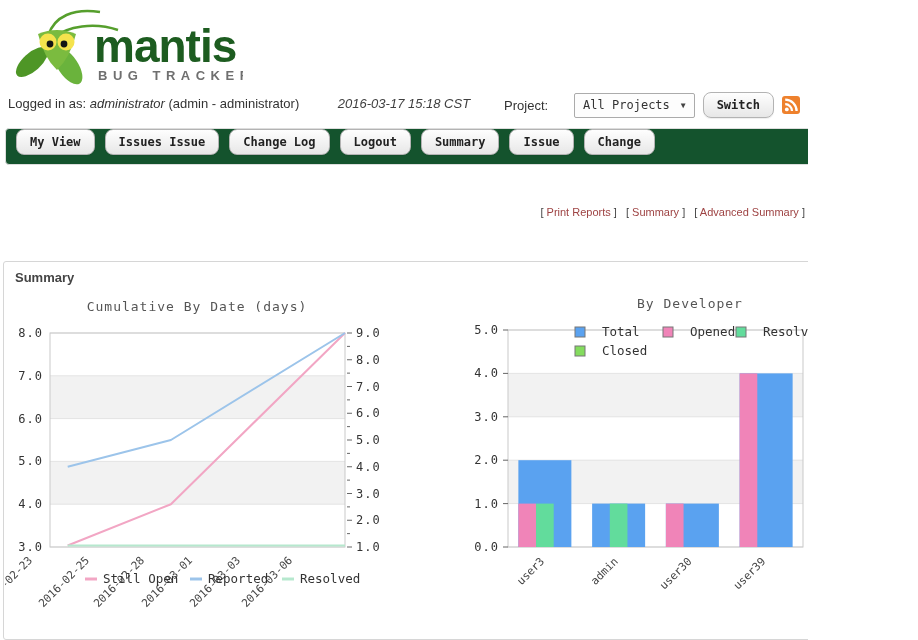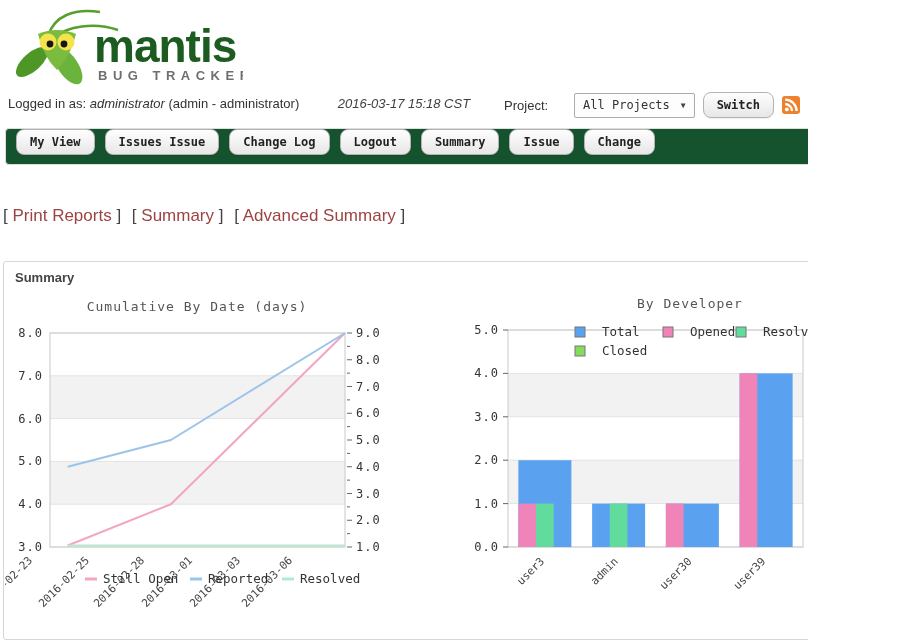--- a/index.html
+++ b/index.html
@@ -12,21 +12,21 @@
   .login-center{position:absolute;left:0;width:100%;text-align:center;top:4px;font-style:italic;color:#404040}
   .login-right{position:absolute;right:8px;top:0;display:flex;align-items:center;gap:8px;height:26px}
   .proj-label{margin-right:18px}
   .select{display:flex;align-items:center;gap:11px;border:1px solid #ababab;background:#fdfdfd;height:25px;padding:0 8px;font-family:"DejaVu Sans Mono","Liberation Mono",monospace;font-size:12px;border-radius:2px;cursor:pointer}
   .select .arrow{font-size:8px;color:#444}
   .btn{display:inline-flex;align-items:center;justify-content:center;border:1px solid #b3b3b3;border-radius:8px;background:linear-gradient(#fefefe,#e7e7e7);font-family:"DejaVu Sans Mono","Liberation Mono",monospace;font-size:12px;font-weight:bold;color:#222;padding:0 13px;height:26px;cursor:pointer;box-shadow:0 1px 1px rgba(0,0,0,.07);white-space:nowrap}
   .rss{width:18px;height:18px;display:inline-block;cursor:pointer}
   .navbar{position:absolute;left:5px;top:128px;width:908px;height:37px;background:#14532d;border:1px solid #ddd;border-radius:4px;display:flex;gap:10px;padding:0 10px}
   .issue-input{margin-left:auto;width:94px;height:25px;border:1px solid #a8a8a8;border-radius:2px;padding:0 8px;font-family:"DejaVu Sans Mono","Liberation Mono",monospace;font-size:12px;color:#333;background:#fff}
   .issue-input::placeholder{color:#8d8d8d}
-  .quicklinks{position:absolute;top:206px;left:0;width:100%;text-align:left;font-size:17px;color:#444}
+  .quicklinks{position:absolute;top:206px;left:0;width:100%;text-align:right;font-size:11px;color:#444}
   .quicklinks a{text-decoration:none;cursor:pointer}
   .quicklinks .grp{margin:0 3px;white-space:nowrap}
   .panel{position:absolute;left:3px;top:261px;width:912px;height:379px;border:1px solid #d6d6d6;border-radius:3px;background:#fff}
   .panel-title{position:absolute;left:11px;top:8px;font-weight:bold;font-size:13px;color:#444}
   .chart{position:absolute}
   #chart-left{left:5px;top:292px}
   #chart-right{left:460px;top:292px}
 </style>
 </head>
 <body>

